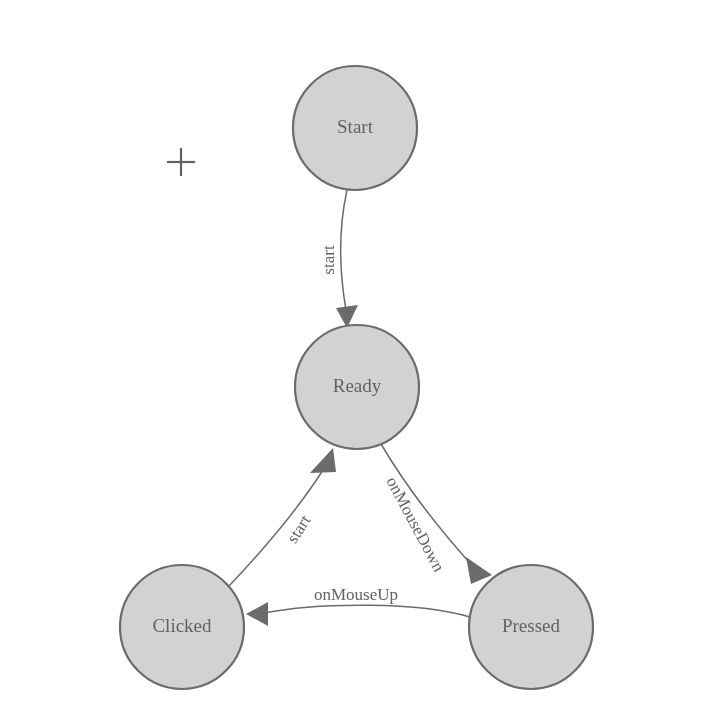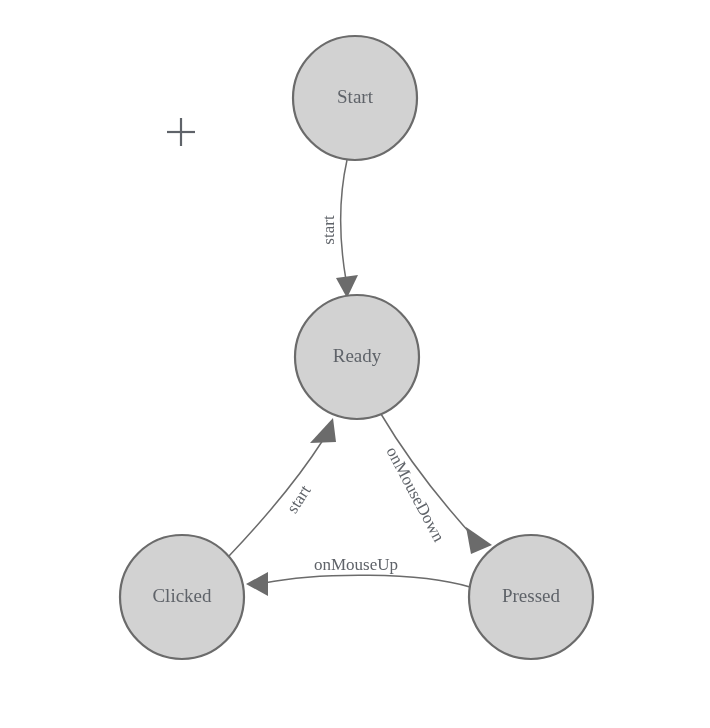--- a/index.html
+++ b/index.html
@@ -11,20 +11,21 @@
     height: 728px;
     background: #ffffff;
     font-family: "Liberation Serif", "DejaVu Serif", serif;
     overflow: hidden;
   }
   #diagram-root {
     position: relative;
     width: 710px;
     height: 560px;
     background: #ffffff;
+    margin-top: 30px;
   }
   svg.canvas {
     position: absolute;
     left: 0;
     top: 0;
     width: 710px;
     height: 728px;
     display: block;
   }
   .node-circle {

